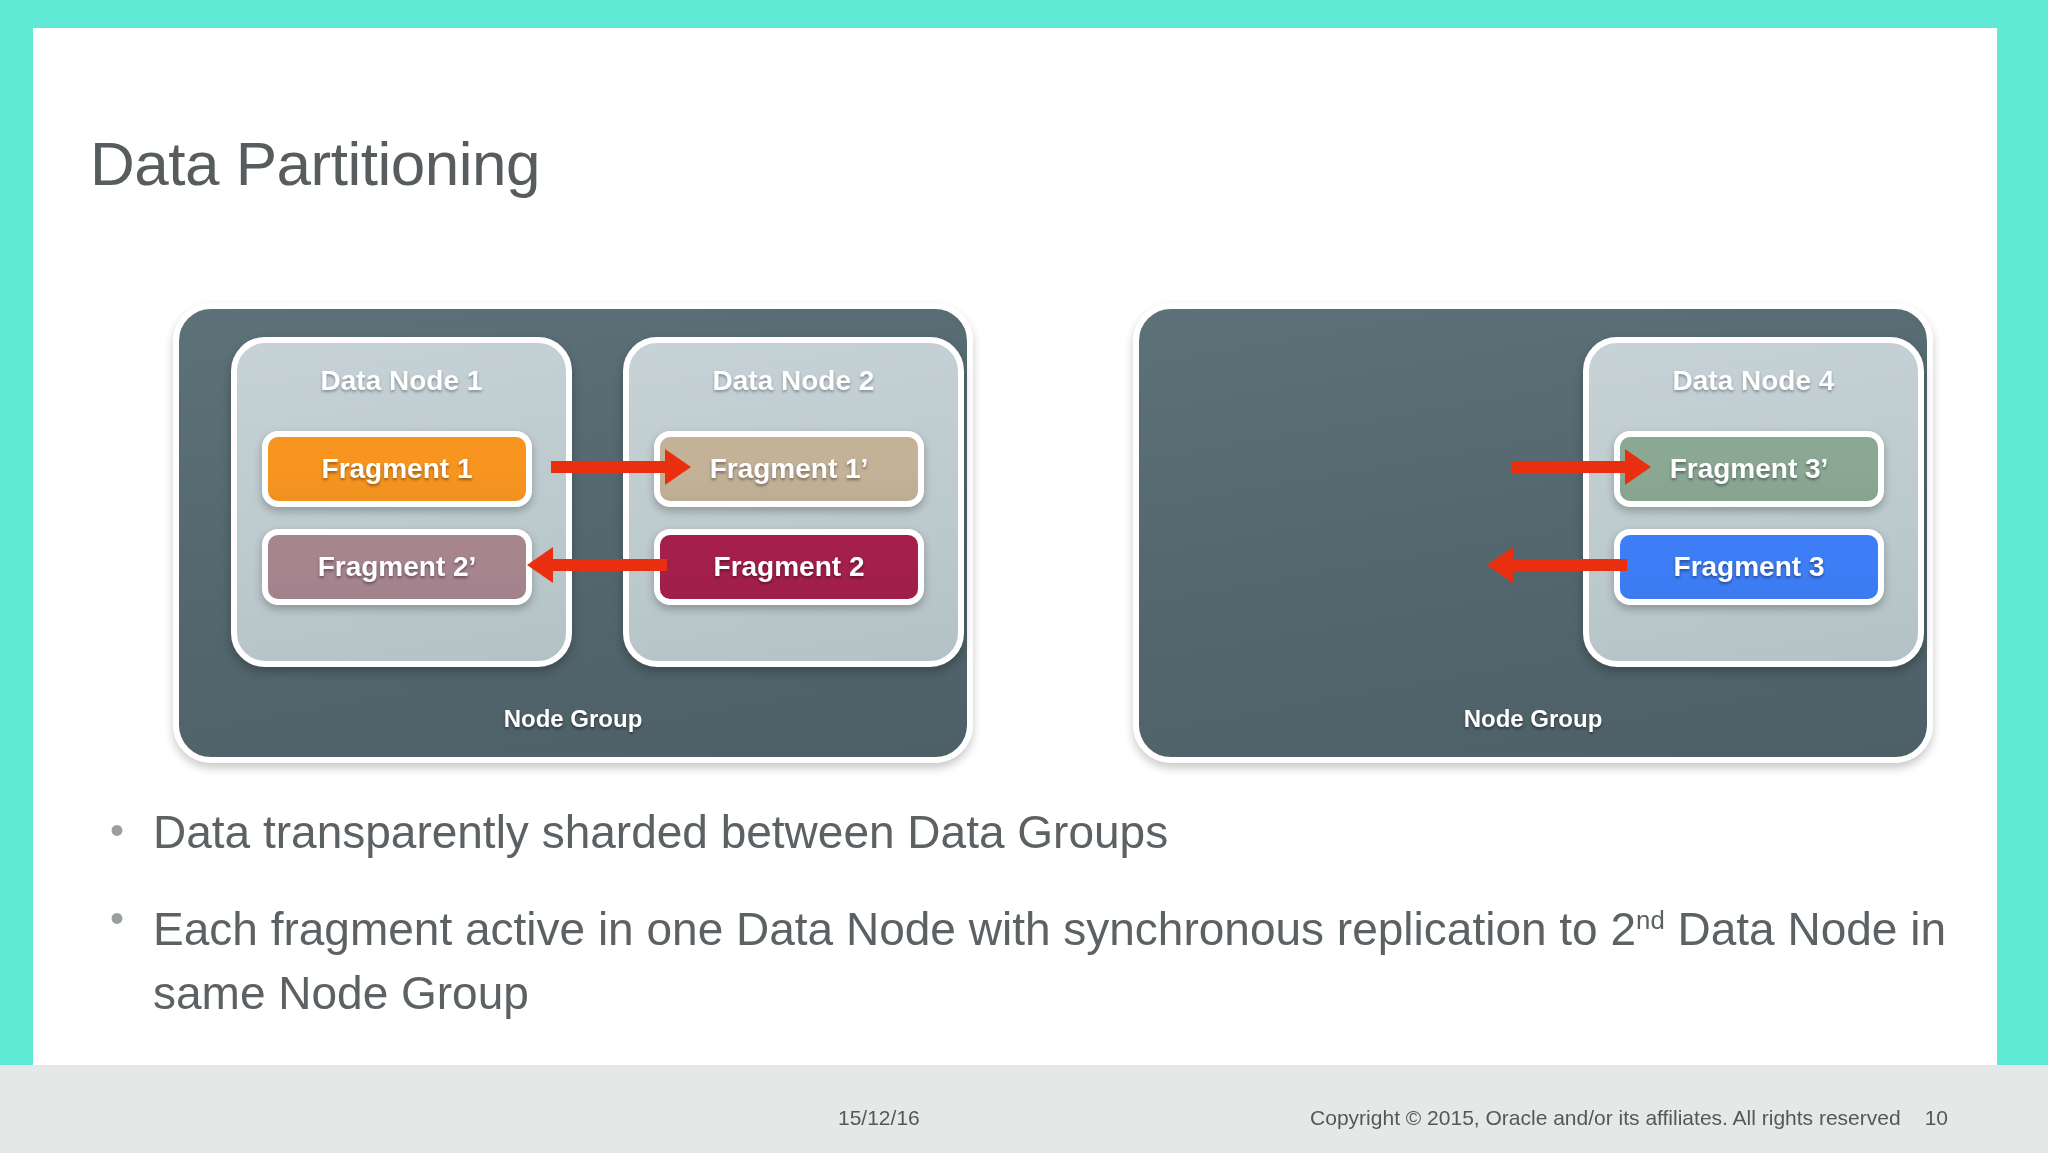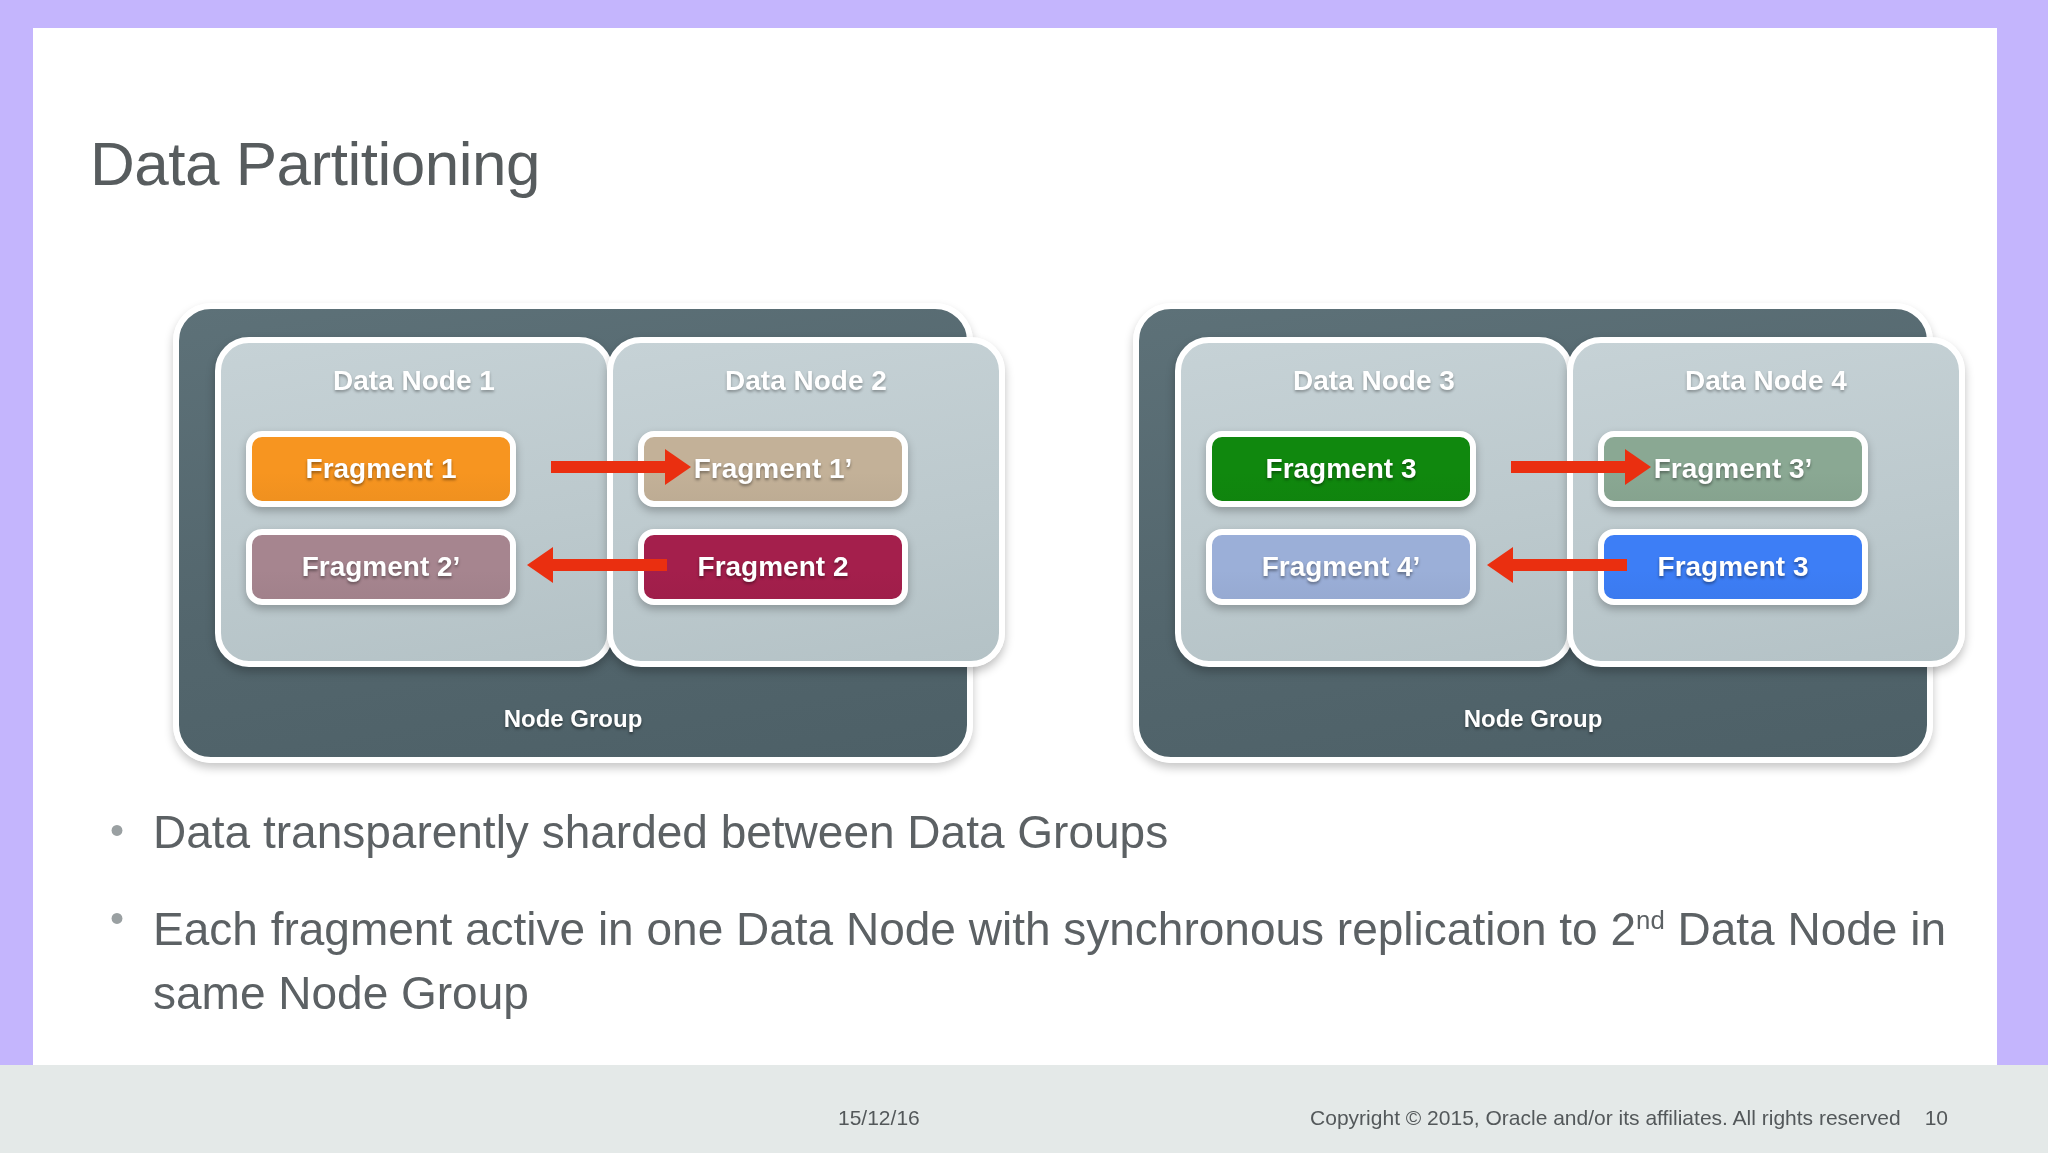--- a/index.html
+++ b/index.html
@@ -11,21 +11,21 @@
     width: 2048px;
     height: 1153px;
     overflow: hidden;
     font-family: "Liberation Sans", sans-serif;
   }
 
   .slide-outer {
     position: relative;
     width: 2048px;
     height: 1153px;
-    background: #c4b5fd;
+    background: #5eead4;
   }
 
   .slide {
     position: absolute;
     left: 33px;
     top: 28px;
     width: 1964px;
     height: 1037px;
     background: #ffffff;
   }
@@ -70,27 +70,28 @@
     text-align: center;
     color: #ffffff;
     font-size: 24px;
     font-weight: bold;
     text-shadow: 0 2px 3px rgba(0,0,0,0.45);
   }
 
   .data-node {
     position: absolute;
     top: 28px;
-    width: 398px;
+    width: 341px;
     height: 330px;
     background: linear-gradient(170deg, #c6d2d6 0%, #bcc9cd 60%, #b4c2c6 100%);
     border: 6px solid #ffffff;
     border-radius: 34px;
     box-shadow: 0 5px 10px rgba(0,0,0,0.25);
     box-sizing: border-box;
+    margin-left: 16px;
   }
   .data-node.first  { left: 36px; }
   .data-node.second { left: 428px; }
 
   .data-node-label {
     position: absolute;
     left: 0; right: 0;
     top: 22px;
     text-align: center;
     color: #ffffff;
@@ -251,25 +252,20 @@
 
         <div class="arrow to-left" style="left:372px; top:250px; width:116px;">
             <span class="head"></span>
           </div>
 
         <div class="node-group-label">Node Group</div>
       </div>
 
       <div class="node-group right">
 
-        <div class="data-node first">
-          <div class="data-node-label">Data Node 3</div>
-          <div class="fragment slot-top" id="f3" style="background: linear-gradient(rgb(16, 136, 14) 0%, rgb(16, 136, 14) 55%, rgba(0, 0, 0, 0.1) 210%) rgb(16, 136, 14);">Fragment 3</div>
-          <div class="fragment slot-bottom" id="f4p" style="background: linear-gradient(rgb(155, 175, 216) 0%, rgb(155, 175, 216) 55%, rgba(0, 0, 0, 0.1) 210%) rgb(155, 175, 216);">Fragment 4’</div>
-        </div>
 
         <div class="data-node second">
           <div class="data-node-label">Data Node 4</div>
           <div class="fragment slot-top" id="f3p" style="background: linear-gradient(rgb(138, 168, 147) 0%, rgb(138, 168, 147) 55%, rgba(0, 0, 0, 0.1) 210%) rgb(138, 168, 147);">Fragment 3’</div>
           <div class="fragment slot-bottom" id="f4" style="background: linear-gradient(rgb(61, 126, 246) 0%, rgb(61, 126, 246) 55%, rgba(0, 0, 0, 0.1) 210%) rgb(61, 126, 246);">Fragment 3</div>
         </div>
 
         <div class="arrow to-right" style="left:372px; top:152px; width:116px;">
             <span class="head"></span>
           </div>

